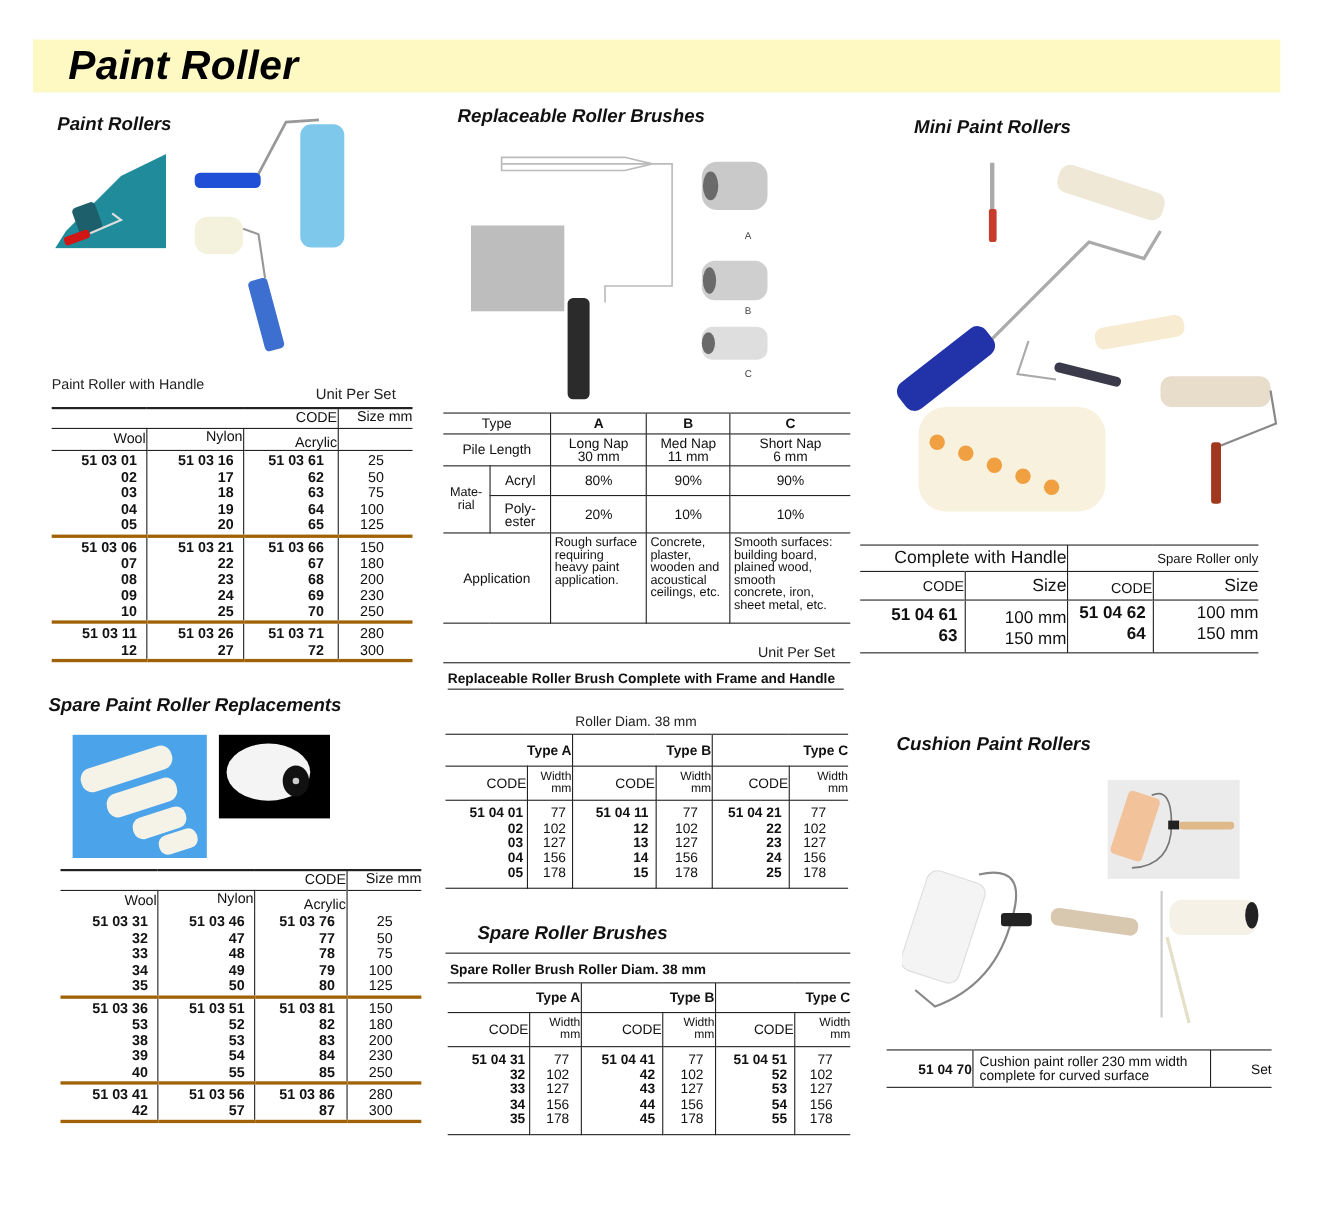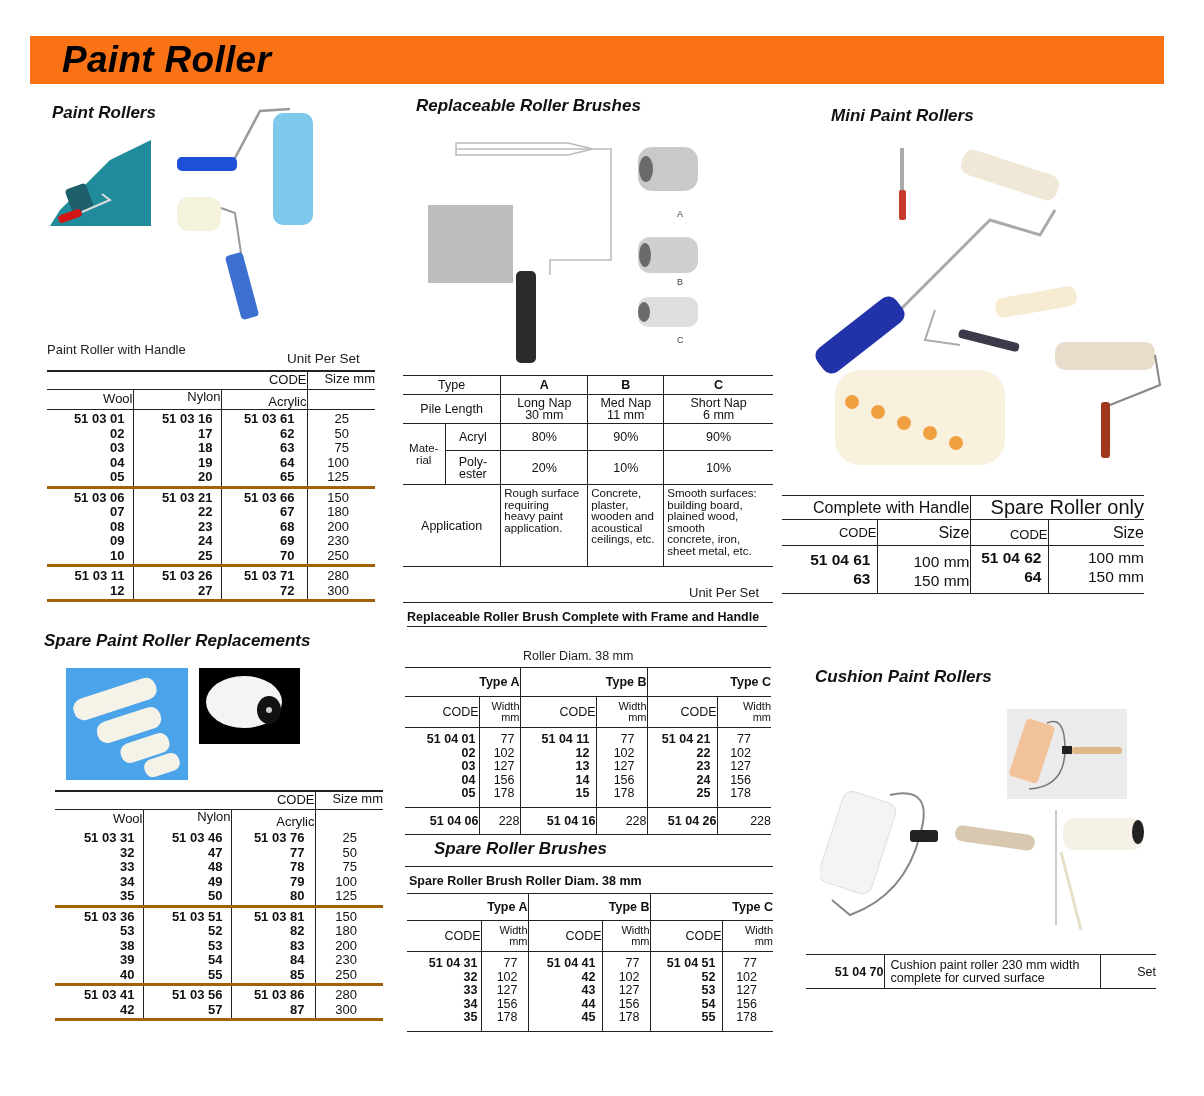--- a/index.html
+++ b/index.html
@@ -1,19 +1,19 @@
 <!DOCTYPE html>
 <html><head>
 <meta charset="utf-8">
 <style>
   * { box-sizing: border-box; margin: 0; padding: 0; }
   body { width: 1204px; height: 1096px; background: #ffffff; position: relative; overflow: hidden;
          font-family: "Liberation Sans", sans-serif; color: #111; }
   .abs { position: absolute; }
-  .banner { left: 30px; top: 36px; width: 1134px; height: 48px; background: #f97316; }
+  .banner { left: 30px; top: 36px; width: 1134px; height: 48px; background: #fef9c3; }
   .banner-title { position: absolute; left: 32px; top: 3px; font-size: 37px; font-weight: bold; font-style: italic; color: #000; letter-spacing: 0.3px; }
   .sec-title { font-size: 17px; font-weight: bold; font-style: italic; color: #111; white-space: nowrap; }
   .caption { font-size: 13px; color: #222; white-space: nowrap; }
   .small { font-size: 13px; }
   table { border-collapse: collapse; font-family: "Liberation Sans", sans-serif; }
   td, th { font-weight: normal; }
   .code { font-weight: bold; }
   .t1 { width: 328px; font-size: 13px; }
   .t1 td { padding: 0; line-height: 14.5px; vertical-align: top; }
   .vr { border-right: 1px solid #222; }
@@ -429,28 +429,20 @@
           <div>25</div>
         </td>
     <td class="r" style="padding-right:20px;">
           <div>77</div>
           <div>102</div>
           <div>127</div>
           <div>156</div>
           <div>178</div>
         </td>
   </tr>
-  <tr style="height:27px;">
-    <td class="vr c code" style="vertical-align:middle;">51 04 06</td>
-    <td class="vr c" style="vertical-align:middle;">228</td>
-    <td class="vr c code" style="vertical-align:middle;">51 04 16</td>
-    <td class="vr c" style="vertical-align:middle;">228</td>
-    <td class="vr c code" style="vertical-align:middle;">51 04 26</td>
-    <td class="c" style="vertical-align:middle;">228</td>
-  </tr>
 </tbody>
   </table>
 
 <div class="abs sec-title" style="left:434px;top:839px;">Spare Roller Brushes</div>
 <div class="abs" style="left:405px;top:866px;width:368px;border-top:1px solid #222;"></div>
 <div class="abs" style="left:409px;top:874px;font-size:12.5px;font-weight:bold;">Spare Roller Brush Roller Diam. 38 mm</div>
 
 <table class="abs t3" style="left:407px;top:893px;border-top:1px solid #222;border-bottom:1px solid #222;">
   <tbody>
       <tr class="hd" style="height:27px;">
@@ -544,21 +536,21 @@
         <circle cx="130" cy="293" r="7"></circle>
         <circle cx="156" cy="303" r="7"></circle>
       </g>
     </svg>
 </div>
 
 <table class="abs mini" style="left:782px;top:495px;border-top:1px solid #222;border-bottom:1px solid #222;">
   <tbody>
       <tr style="height:24px;border-bottom:1px solid #222;">
     <td colspan="2" class="vr c" style="font-size:16px;vertical-align:middle;">Complete with Handle</td>
-    <td colspan="2" class="c" style="font-size:20px;vertical-align:middle;">Spare Roller only</td>
+    <td colspan="2" class="c" style="font-size:12px;vertical-align:middle;">Spare Roller only</td>
   </tr>
   <tr style="height:26px;border-bottom:1px solid #222;">
     <td class="vr c" style="width:95px;font-size:13px;vertical-align:middle;">CODE</td>
     <td class="vr c" style="width:93px;font-size:16px;vertical-align:middle;">Size</td>
     <td class="vr c" style="width:78px;font-size:13px;vertical-align:middle;padding-top:4px;">CODE</td>
     <td class="c" style="font-size:16px;vertical-align:middle;">Size</td>
   </tr>
   <tr style="height:48px;font-size:15.5px;line-height:19px;">
     <td class="vr r code" style="padding:4px 6px 0 0;">
           <div>51 04 61</div>

